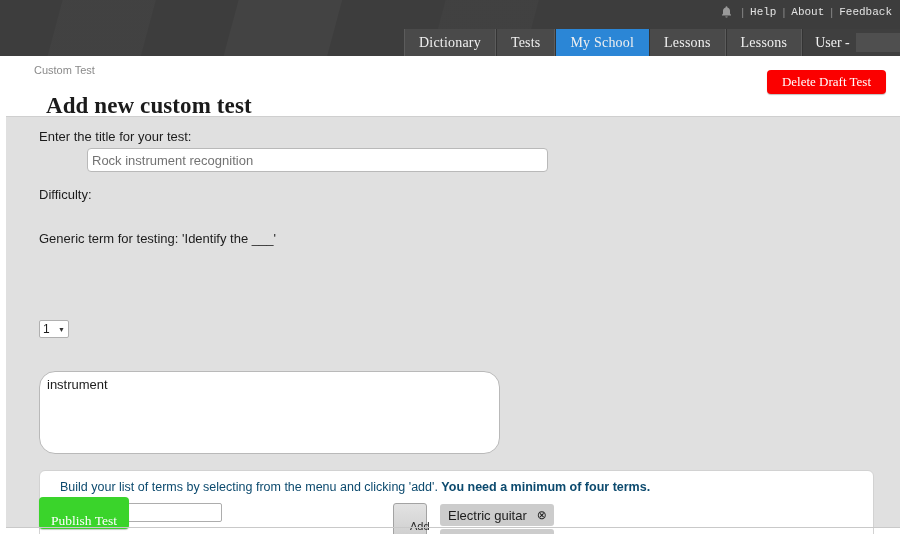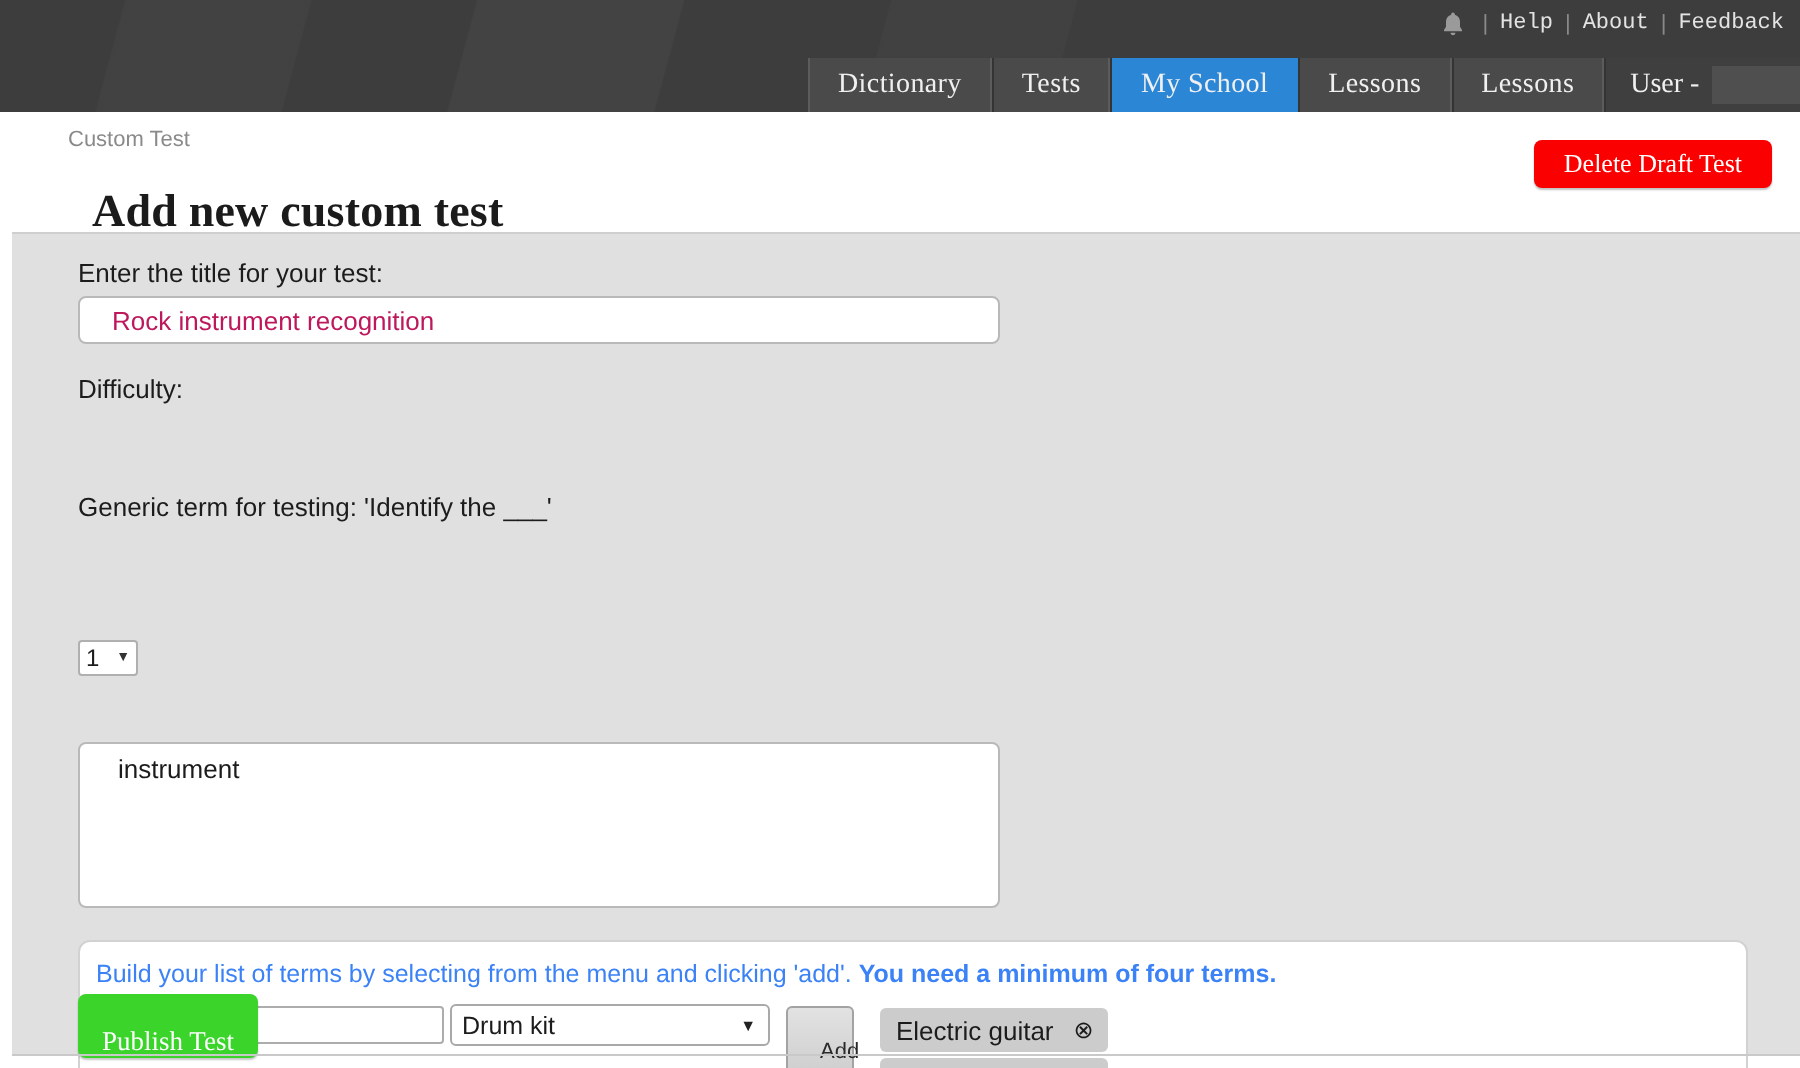--- a/index.html
+++ b/index.html
@@ -165,23 +165,24 @@
   }
 
   .text-input {
     position: absolute;
     box-sizing: border-box;
     background: #ffffff;
     border: 1px solid #b9b9b9;
     border-radius: 4px;
     font-family: "Liberation Sans", sans-serif;
     font-size: 13px;
-    color: #be185d;
-    padding: 0 16px;
+    color: #737373;
+    padding: 0 4px;
     outline: none;
+    margin-left: 48px;
   }
 
   .difficulty-select {
     position: absolute;
     left: 33px; top: 203px;
     width: 30px; height: 18px;
     box-sizing: border-box;
     background: #ffffff;
     border: 1px solid #b0b0b0;
     border-radius: 2px;
@@ -199,44 +200,44 @@
     font-size: 7px; color: #333;
   }
 
   .textarea {
     position: absolute;
     left: 33px; top: 254px;
     width: 461px; height: 83px;
     box-sizing: border-box;
     background: #ffffff;
     border: 1px solid #b9b9b9;
-    border-radius: 4px;
+    border-radius: 16px;
     font-family: "Liberation Sans", sans-serif;
     font-size: 13px;
     color: #1c1c1c;
-    padding: 5px 19px;
+    padding: 5px 7px;
     resize: none;
     outline: none;
   }
 
   
   .terms-panel {
     position: absolute;
     left: 33px; top: 353px;
     width: 835px; height: 122px;
     box-sizing: border-box;
     background: #ffffff;
     border: 1px solid #d2d2d2;
     border-radius: 6px;
   }
   .terms-instruction {
     position: absolute;
-    left: 8px; top: 9px;
+    left: 20px; top: 9px;
     font-size: 12.5px;
-    color: #3b82f6;
+    color: #0c4a6e;
   }
   .terms-instruction b { font-weight: bold; }
 
   .term-input {
     position: absolute;
     left: 7px; top: 32px;
     width: 175px; height: 19px;
     box-sizing: border-box;
     background: #ffffff;
     border: 1px solid #adadad;
@@ -382,34 +383,30 @@
 
     <label class="field-label" style="left:33px; top:12px;">Enter the title for your test:</label>
     <input class="text-input" style="left: 33px; top: 31px; width: 461px; height: 24px;" value="Rock instrument recognition">
 
     <label class="field-label" style="left:33px; top:70px;">Difficulty:</label>
     <div class="difficulty-select">
       <span>1</span>
       <span class="caret">▼</span>
     </div>
 
-    <label class="field-label" style="left:33px; top:129px;">Generic term for testing: 'Identify the ___'</label>
+    <label class="field-label" style="left:33px; top:114px;">Generic term for testing: 'Identify the ___'</label>
     <textarea class="textarea" style="">instrument</textarea>
 
     <div class="terms-panel">
       <div class="terms-instruction">
         <span>Build your list of terms by selecting from the menu and clicking 'add'. </span><b>You need a minimum of four terms.</b>
       </div>
 
       <input class="term-input" value="Drum" style="">
 
-      <div class="term-select">
-        <span>Drum kit</span>
-        <span class="caret">▼</span>
-      </div>
 
       <button class="add-btn">Add</button>
 
       <div class="chip-list">
         <div class="chip">
           <span class="chip-label">Electric guitar</span>
           <span class="chip-remove">⊗</span>
         </div>
         <div class="chip">
           <span class="chip-label">Bass guitar</span>

